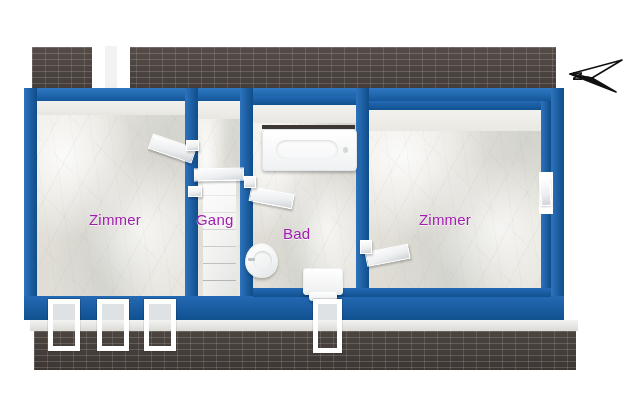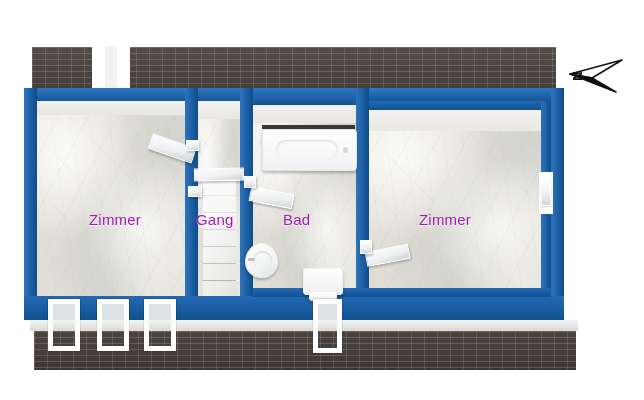--- a/index.html
+++ b/index.html
@@ -206,21 +206,21 @@
   <div class="ledge" style="left:30px;top:320px;width:548px;height:11px;"></div>
   <div class="brick offset" style="left:34px;top:331px;width:542px;height:39px;"></div>
 
   <div class="win-frame" style="left:48px;top:299px;width:32px;height:52px;background:transparent;border:5px solid #ffffff;box-sizing:border-box;"></div>
   <div class="win-frame" style="left:97px;top:299px;width:32px;height:52px;background:transparent;border:5px solid #ffffff;box-sizing:border-box;"></div>
   <div class="win-frame" style="left:144px;top:299px;width:32px;height:52px;background:transparent;border:5px solid #ffffff;box-sizing:border-box;"></div>
   <div class="win-frame" style="left:313px;top:299px;width:29px;height:54px;background:transparent;border:5px solid #ffffff;box-sizing:border-box;"></div>
 
   <div class="room-label" style="left:89px;top:211px;">Zimmer</div>
   <div class="room-label" style="left:196px;top:211px;">Gang</div>
-  <div class="room-label" style="left:283px;top:211px;text-align:right;">Bad</div>
+  <div class="room-label" style="left:283px;top:225px;text-align:right;">Bad</div>
   <div class="room-label" style="left:419px;top:211px;">Zimmer</div>
 
   <div class="compass" style="left:566px;top:52px;width:62px;height:50px;">
     <svg width="62" height="50" viewBox="0 0 62 50">
 
       <polygon points="4,22 56,8 26,26" fill="#ffffff" stroke="#111111" stroke-width="1.6" stroke-linejoin="round"></polygon>
 
       <polygon points="4,22 26,26 50,40" fill="#111111" stroke="#111111" stroke-width="1.6" stroke-linejoin="round"></polygon>
 
       <g transform="translate(13,24) rotate(-90)">

